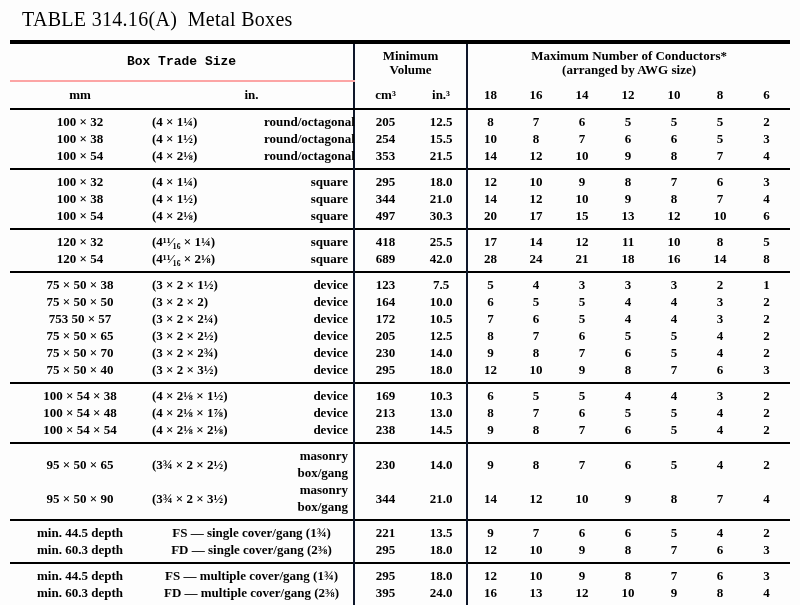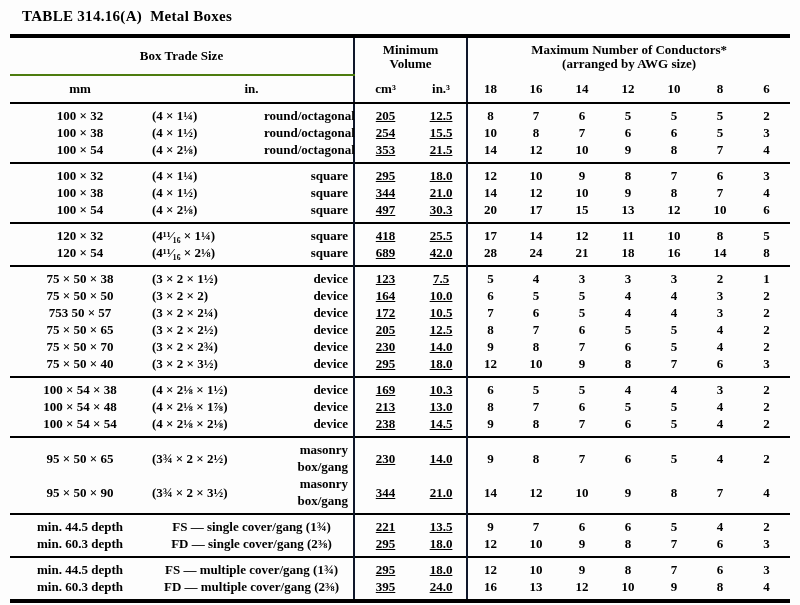--- a/index.html
+++ b/index.html
@@ -3,41 +3,41 @@
 <meta charset="utf-8">
 <style>
   html,body { margin:0; padding:0; background:#fff; }
   body {
     width:800px; height:605px; overflow:hidden;
     font-family:"Liberation Serif","DejaVu Serif",serif;
     color:#000; background:#fdfdfd;
   }
   .page { padding:4px 10px 0 10px; }
   .title {
-    font-weight:bold; font-size:15px; letter-spacing:0.3px;
+    font-weight:normal; font-size:20px; letter-spacing:0.3px;
     padding:4px 0 9px 12px; white-space:pre;
   }
   table.nec {
     width:780px; table-layout:fixed; border-collapse:collapse;
     border-top:4px solid #000; border-bottom:4px solid #000;
   }
   th, td { padding:0 2px; font-size:13px; line-height:17px; font-weight:bold; }
   
   tr.head-a th { vertical-align:middle; font-size:13px; line-height:14px; }
-  th.bts { border-bottom:2px solid #4d7c0f; height:36px; }
+  th.bts { border-bottom:2px solid #fca5a5; height:36px;font-family:Liberation Mono, monospace; }
   
   tr.subhead th { border-bottom:2px solid #000; padding:4px 2px 5px 2px; }
   
   .vline { border-left:2px solid #0f172a; }
   
   td.mm   { text-align:center; }
   td.dims { }
   td.wide { text-align:center;font-family:Liberation Serif, serif; }
   td.type { text-align:right; padding-right:5px; font-size:13px; }
-  td.cm3, td.in3 { text-align:center;text-decoration:underline; }
+  td.cm3, td.in3 { text-align:center; }
   td.count { text-align:center; }
   tr.group-start td { border-top:2px solid #000; }
   tr.g-first td { padding-top:3px; }
   tr.g-last td  { padding-bottom:4px; }
 </style>
 </head>
 <body>
 
 <div class="page">
   <div class="title">TABLE 314.16(A)  Metal Boxes</div>

